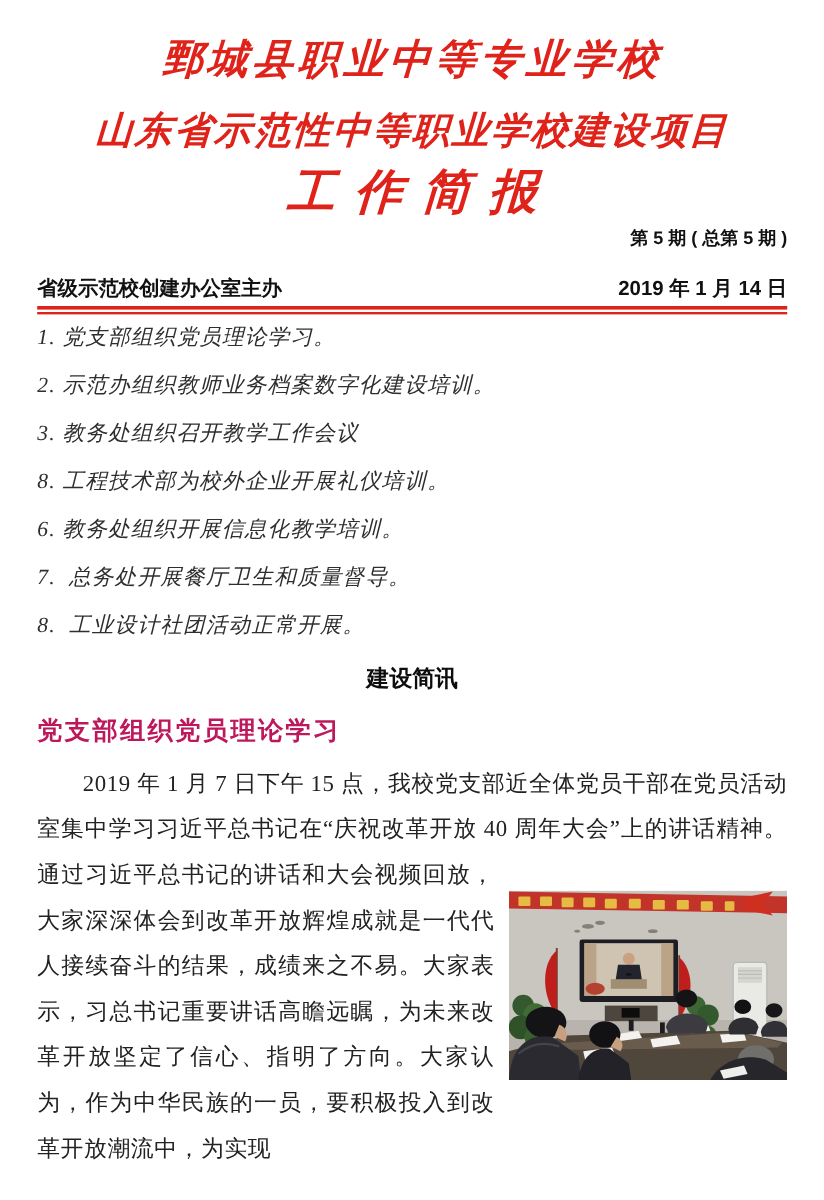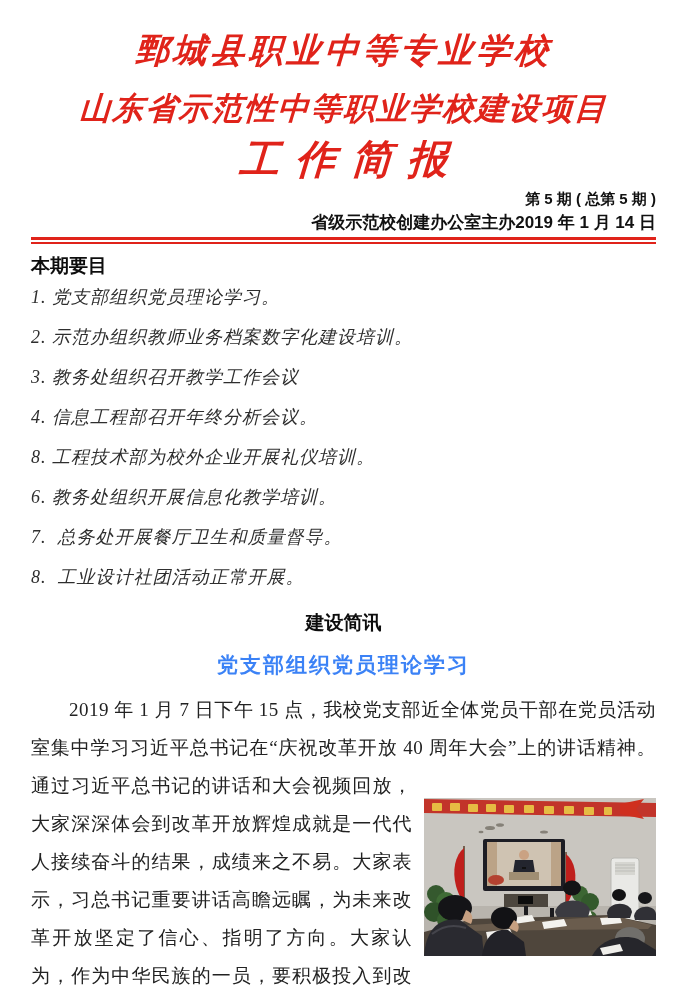--- a/index.html
+++ b/index.html
@@ -20,41 +20,41 @@
     font-size:31px;line-height:40px;letter-spacing:2px;margin-top:17px;transform:skewX(-3deg);
   }
   .title-bulletin{
     text-align:center;color:#e0231a;font-weight:bold;font-style:italic;
     font-size:40px;line-height:46px;letter-spacing:16px;padding-left:16px;margin-top:8px;transform:skewX(-3deg);
   }
   .issue-line{
     text-align:right;font-weight:bold;font-size:15px;line-height:20px;margin-top:6px;color:#111;
   }
   .masthead{
-    display:flex;justify-content:flex-end;align-items:baseline;
-    font-weight:bold;font-size:17px;line-height:22px;margin-top:3px;color:#111;
+    display:flex;justify-content:space-between;align-items:baseline;
+    font-weight:bold;font-size:17px;line-height:22px;margin-top:21px;color:#111;
   }
   .red-rule{
     margin-top:3px;height:2px;
     border-top:3px solid #e0231a;border-bottom:2px solid #e0231a;
   }
   .toc-heading{
     font-weight:bold;font-size:19px;line-height:24px;margin-top:10px;color:#0d0d0d;
   }
   .toc-list{margin-top:8px;font-style:italic;}
   .toc-item{
     font-size:18px;line-height:22px;margin-bottom:18px;letter-spacing:1px;
     color:#2e2e2e;white-space:pre-wrap;
   }
   .briefs-heading{
     font-weight:bold;font-size:19px;line-height:24px;margin-top:23px;color:#0d0d0d;text-align:center;
   }
   .article-title{
-    text-align:center;font-weight:bold;font-size:21px;line-height:28px;margin-top:16px;
-    letter-spacing:2px;color:#3b82f6;
+    text-align:left;font-weight:bold;font-size:21px;line-height:28px;margin-top:16px;
+    letter-spacing:2px;color:#be185d;
   }
   .article-body{
     margin-top:12px;font-size:19px;line-height:38px;text-align:justify;
     text-indent:2em;letter-spacing:0.5px;color:#222;
   }
   .photo-spacer{float:right;clear:right;width:0;height:107px;}
   .photo-frame{
     float:right;clear:right;width:232px;height:158px;margin-left:12px;margin-bottom:2px;
     overflow:hidden;
   }
@@ -70,27 +70,25 @@
   <div class="title-bulletin">工作简报</div>
   <div class="issue-line sans">第 5 期 ( 总第 5 期 )</div>
 
   <div class="masthead sans">
     <span>省级示范校创建办公室主办</span>
     <span>2019 年 1 月 14 日</span>
   </div>
 
   <div class="red-rule"></div>
 
-  <div class="toc-heading sans">本期要目</div>
 
   <div class="toc-list">
     <div class="toc-item">1. 党支部组织党员理论学习。</div>
     <div class="toc-item">2. 示范办组织教师业务档案数字化建设培训。</div>
     <div class="toc-item">3. 教务处组织召开教学工作会议</div>
-    <div class="toc-item">4. 信息工程部召开年终分析会议。</div>
     <div class="toc-item">8. 工程技术部为校外企业开展礼仪培训。</div>
     <div class="toc-item">6. 教务处组织开展信息化教学培训。</div>
     <div class="toc-item">7.  总务处开展餐厅卫生和质量督导。</div>
     <div class="toc-item">8.  工业设计社团活动正常开展。</div>
   </div>
 
   <div class="briefs-heading sans">建设简讯</div>
 
   <div class="article-title">党支部组织党员理论学习</div>
 

